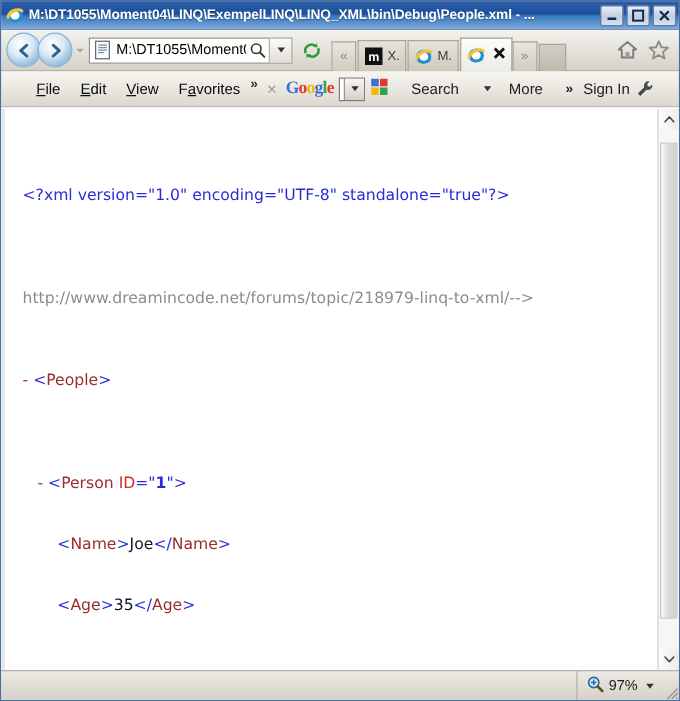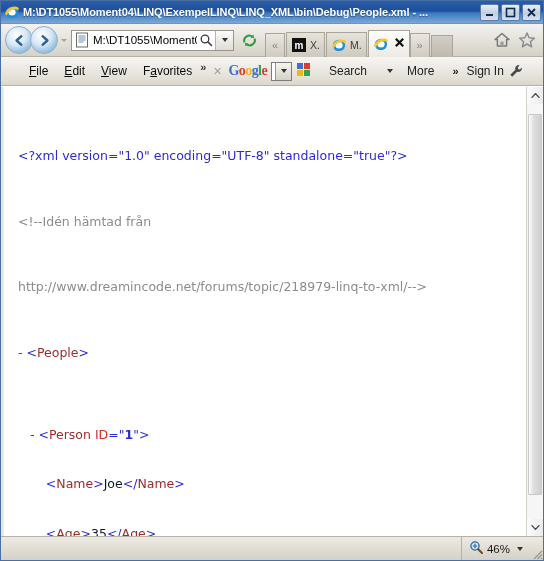--- a/index.html
+++ b/index.html
@@ -527,21 +527,20 @@
       </svg>
     </span>
   </div>
 
   <div class="content-wrap">
     <div class="content">
       <div class="xmlview">
 
         <div class="ln"><span class="pi">&lt;?xml version="1.0" encoding="UTF-8" standalone="true"?&gt;</span></div>
 
-        <div class="ln"><span class="cmt">&lt;!--Idén hämtad från</span></div>
 
         <div class="ln"><span class="cmt">http://www.dreamincode.net/forums/topic/218979-linq-to-xml/--&gt;</span></div>
 
         <div class="ln"><span class="minus">-</span> <span class="ang">&lt;</span><span class="tag">People</span><span class="ang">&gt;</span></div>
 
         
         <div class="ln">   <span class="minus">-</span> <span class="ang">&lt;</span><span class="tag">Person</span> <span class="attr">ID</span><span class="ang">="</span><span class="aval">1</span><span class="ang">"</span><span class="ang">&gt;</span></div>
         <div class="ln">       <span class="ang">&lt;</span><span class="tag">Name</span><span class="ang">&gt;</span><span class="txt">Joe</span><span class="ang">&lt;/</span><span class="tag">Name</span><span class="ang">&gt;</span></div>
         <div class="ln">       <span class="ang">&lt;</span><span class="tag">Age</span><span class="ang">&gt;</span><span class="txt">35</span><span class="ang">&lt;/</span><span class="tag">Age</span><span class="ang">&gt;</span></div>
         
@@ -593,21 +592,21 @@
   <div class="statusbar">
     <span class="status-left"></span>
     <span class="zoombox">
       <span>
         <svg width="14" height="14" viewBox="0 0 14 14">
           <circle cx="6" cy="6" r="4.1" fill="#cfe6f7" stroke="#2b6aa8" stroke-width="1.3"></circle>
           <path d="M6 3.8 v4.4 M3.8 6 h4.4" stroke="#2b6aa8" stroke-width="1.2"></path>
           <path d="M9.2 9.2 L13 13" stroke="#6b4a1f" stroke-width="2" stroke-linecap="round"></path>
         </svg>
       </span>
-      <span class="zoom-label">46%</span>
+      <span class="zoom-label">97%</span>
       <span class="caret-dn" style="margin-left:3px;"></span>
     </span>
     <span class="grip">
       <svg width="13" height="13" viewBox="0 0 13 13">
         <path d="M12 4 L4 12 M12 7.5 L7.5 12 M12 11 L11 12" stroke="#9a968d" stroke-width="1.2"></path>
       </svg>
     </span>
   </div>
 
 </div>

